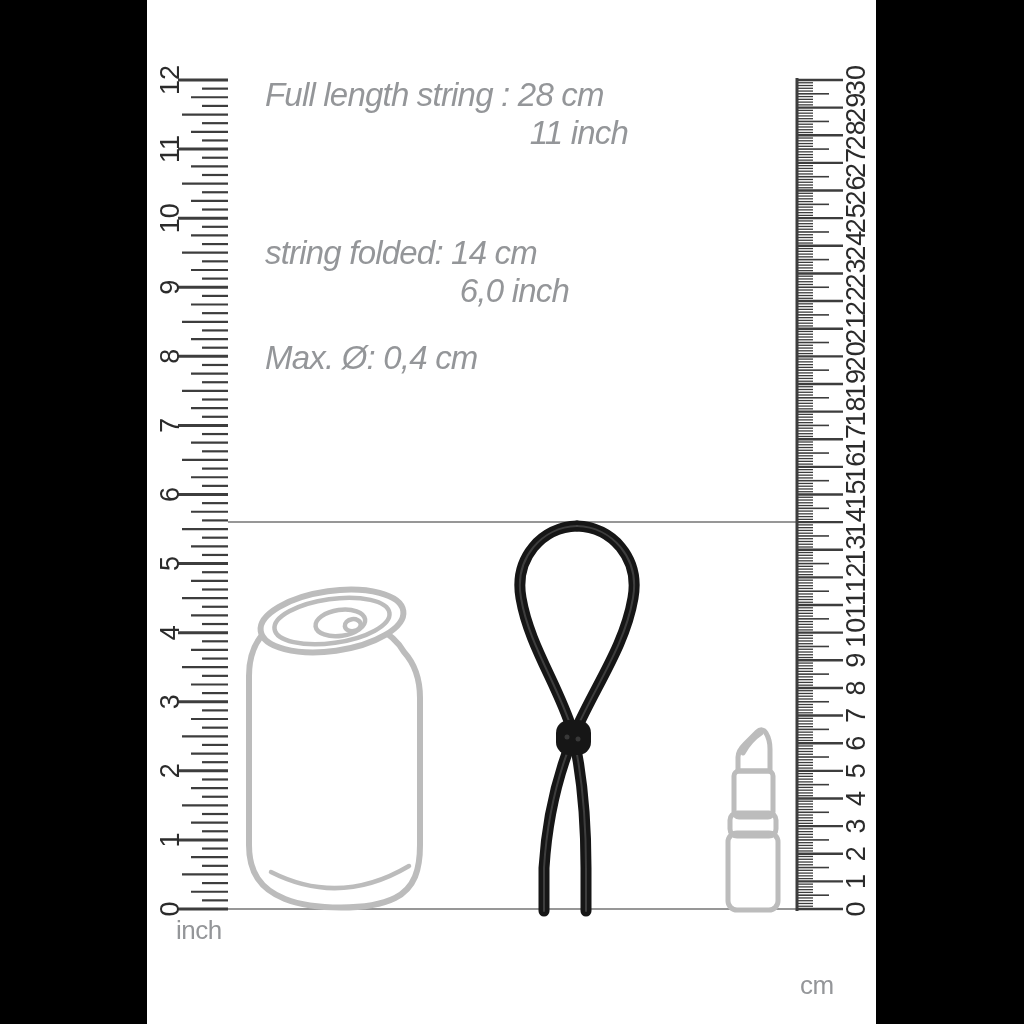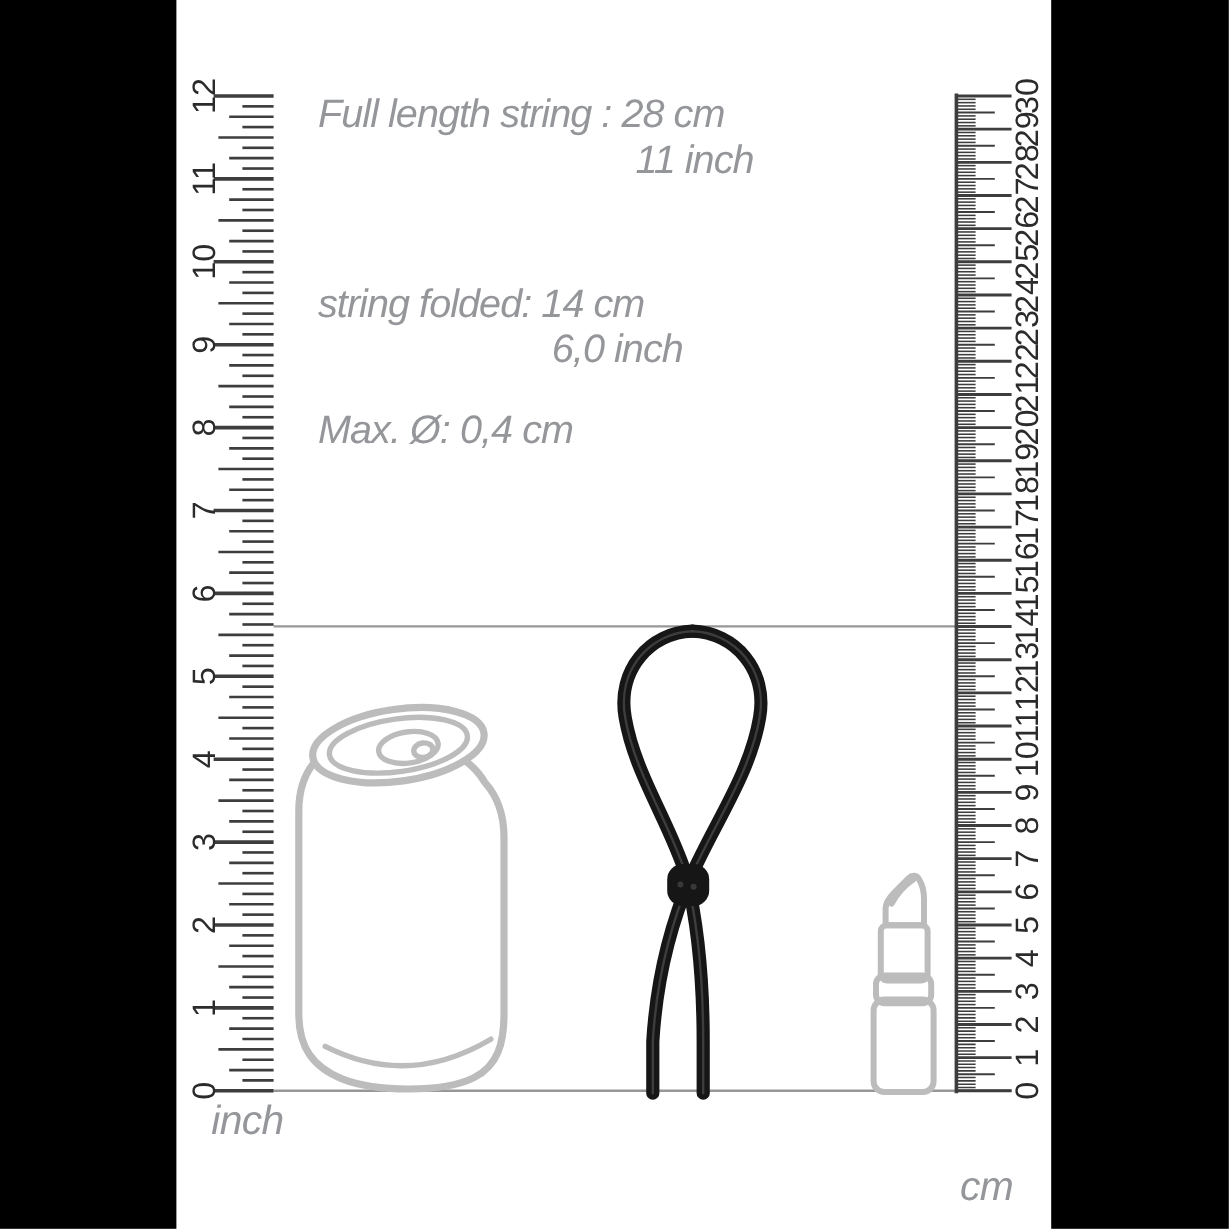--- a/index.html
+++ b/index.html
@@ -9,22 +9,22 @@
   }
   .letterbox{position:absolute;top:0;height:1024px;background:var(--letterbox,#000);}
   #bar-left{left:0;width:147px;}
   #bar-right{left:876px;width:148px;}
   #scene{position:absolute;left:0;top:0;}
 
   .spec-pair{position:absolute;color:var(--text-grey,#949699);font-style:italic;
     font-size:33px;letter-spacing:-0.8px;line-height:38px;white-space:nowrap;}
   .spec-pair .imperial{text-align:right;}
 
-  .unit-label{position:absolute;color:var(--text-grey,#949699);font-style:italic;
-    font-size:34px;letter-spacing:-0.5px;}
+  .unit-label{position:absolute;color:var(--text-grey,#949699);
+    font-size:26px;letter-spacing:-0.5px;}
 
   .tick{stroke:var(--tick,#3d3d3d);}
   .num{fill:var(--number,#2b2b2b);font-family:"Liberation Sans",sans-serif;font-size:27px;}
   .guide{stroke:var(--guide,#979797);stroke-width:2;fill:none;}
 
   .art{stroke:var(--outline,#bcbcbc);stroke-width:6;fill:none;stroke-linecap:round;stroke-linejoin:round;}
   .art.fillwhite{fill:#ffffff;}
   .art.thin{stroke-width:4.5;}
   .art.lip{stroke-width:5;}
 

